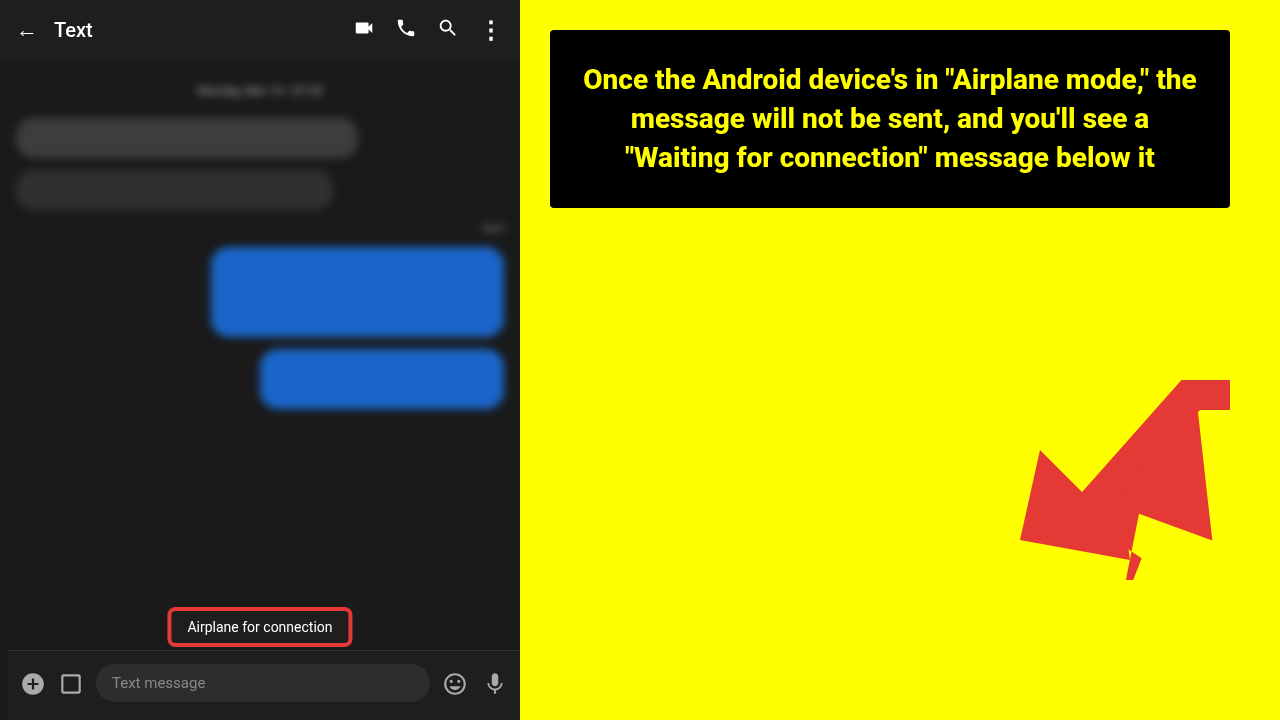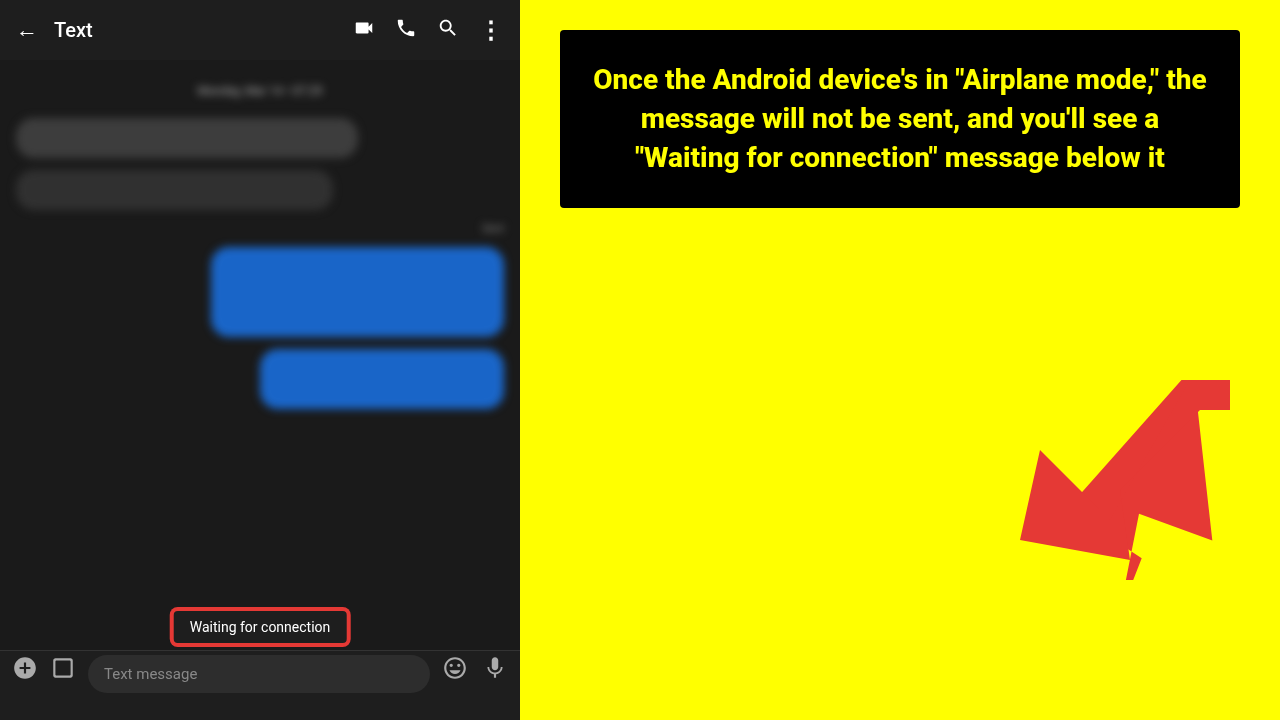--- a/index.html
+++ b/index.html
@@ -117,24 +117,25 @@
       font-size: 14px;
       white-space: nowrap;
       box-shadow: 0 0 0 2px #e53935;
     }
 
     
     .bottom-bar {
       height: 70px;
       background: #1e1e1e;
       display: flex;
-      align-items: flex-start;
-      padding: 4px 12px;
+      align-items: flex-end;
+      padding: 18px 12px;
       gap: 12px;
       border-top: 1px solid #333;
+      margin-left: 8px;
     }
 
     .bottom-icon {
       color: #aaaaaa;
       font-size: 22px;
       cursor: pointer;
     }
 
     .text-input-area {
       flex: 1;
@@ -152,21 +153,20 @@
       gap: 14px;
       align-items: center;
     }
 
     
     .right-panel {
       flex: 1;
       background: #ffff00;
       display: flex;
       align-items: flex-start;
-      justify-content: center;
       padding: 30px 30px 0 30px;
       position: relative;
     }
 
     .annotation-box {
       background: #000000;
       border-radius: 4px;
       padding: 30px 28px;
       max-width: 680px;
       width: 100%;
@@ -222,21 +222,21 @@
     <div class="sent-label">Sent</div>
     <div style="display:flex; justify-content:flex-end; gap:8px; align-items:flex-end;">
       <div style="width:60%; background:#1a73e8; border-radius:18px; height:90px; opacity:0.85;"></div>
     </div>
     <div style="display:flex; justify-content:flex-end;">
       <div style="width:50%; background:#1a73e8; border-radius:18px; height:60px; opacity:0.85;"></div>
     </div>
   </div>
 
   <div class="waiting-badge-container">
-    <div class="waiting-badge">Waiting for connection</div>
+    <div class="waiting-badge">Airplane for connection</div>
   </div>
 
   <div class="bottom-bar">
     <span class="bottom-icon">
       <svg width="26" height="26" viewBox="0 0 24 24" fill="#aaaaaa">
         <path d="M12 2C6.48 2 2 6.48 2 12s4.48 10 10 10 10-4.48 10-10S17.52 2 12 2zm5 11h-4v4h-2v-4H7v-2h4V7h2v4h4v2z"></path>
       </svg>
     </span>
     <span class="bottom-icon">
       <svg width="26" height="26" viewBox="0 0 24 24" fill="#aaaaaa">

